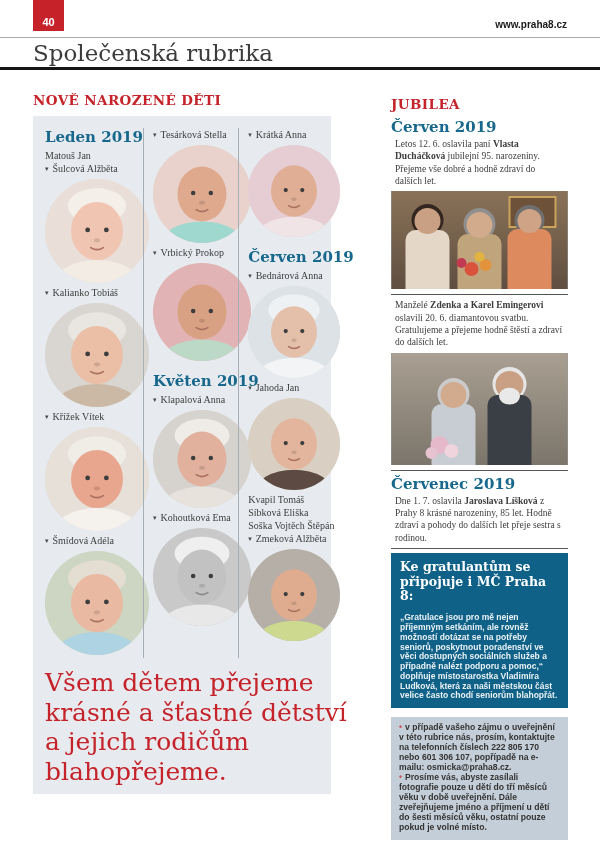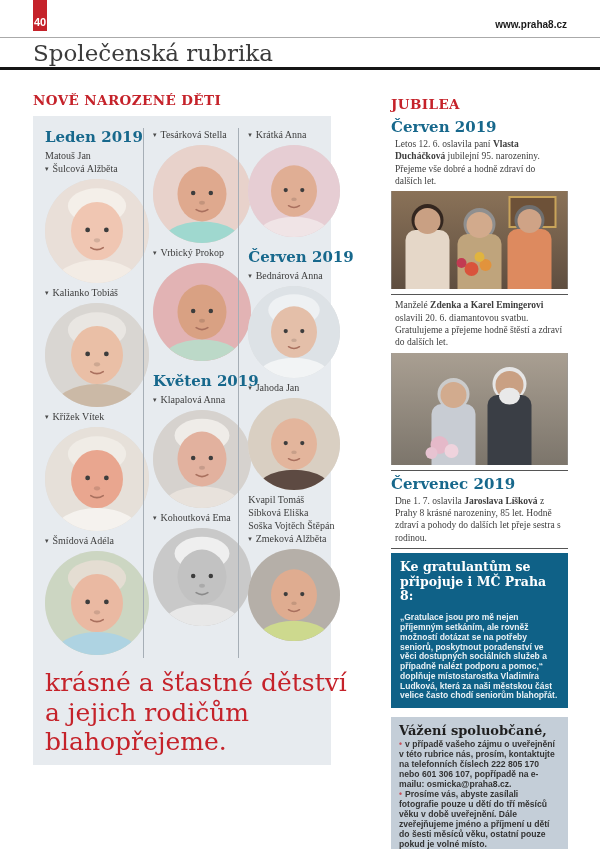--- a/index.html
+++ b/index.html
@@ -6,21 +6,21 @@
     --red:#c5222a; --teal:#17688c; --box_bg:#e7ebef; --blue_box_bg:#0f6187;
     --notice_box_bg:#c4ced8; --text:#3d3d3d; --divider:#a6aeb6;
   }
   *{box-sizing:border-box}
   html,body{margin:0;padding:0}
   body{width:600px;height:849px;position:relative;background:#fff;overflow:hidden;
        font-family:"DejaVu Serif",serif;color:var(--text)}
 
   
   .header{position:absolute;left:0;top:0;width:600px;height:90px}
-  .pagenum{position:absolute;left:33px;top:0;width:14px;height:31px;background:var(--red);
+  .pagenum{position:absolute;left:33px;top:0;width:31px;height:31px;background:var(--red);
            color:#fff;font:bold 11px "Liberation Sans",sans-serif;text-align:center;
            display:flex;align-items:flex-end;justify-content:center;padding-bottom:3px}
   .masthead{position:absolute;left:60px;top:20px;font-family:"Liberation Sans",sans-serif;white-space:nowrap}
   .masthead .brand{color:var(--red);font-weight:bold;font-size:10.5px;letter-spacing:.4px}
   .masthead .rest{color:#4a4a4a;font-size:9px;letter-spacing:.2px}
   .website{position:absolute;right:33px;top:19px;font:bold 10px "Liberation Sans",sans-serif;color:#1a1a1a}
   .rule-thin{position:absolute;left:0;top:37px;width:600px;border-top:1px solid #aaa}
   .section-title{position:absolute;left:33px;top:40px;margin:0;font:normal 23px "DejaVu Serif",serif;color:#3b3b3b}
   .rule-thick{position:absolute;left:0;top:67px;width:600px;height:3px;background:#161616}
 
@@ -240,20 +240,21 @@
     <ellipse cx="50" cy="50" rx="25" ry="28" fill="#dfac90"></ellipse>
     <circle cx="41" cy="49" r="2.3" fill="#3d3d3d"></circle>
     <circle cx="59" cy="49" r="2.3" fill="#3d3d3d"></circle>
     <ellipse cx="50" cy="59" rx="3" ry="2" fill="rgba(0,0,0,0.12)"></ellipse>
     <path d="M44 66 Q50 70 56 66" stroke="#a9705e" stroke-width="1.6" fill="none" stroke-linecap="round"></path>
   </svg>
           </div>
         </div>
     </div>
     <div class="msg" id="baby-message">
+        <div>Všem dětem přejeme</div>
         <div>krásné a šťastné dětství</div>
         <div>a jejich rodičům</div>
         <div>blahopřejeme.</div>
       </div>
   </div>
 </section>
 
 <aside class="jub">
   <h2 class="jub-heading">JUBILEA</h2>
   <div id="jub-blocks">
@@ -310,19 +311,18 @@
       <div class="jrule"></div>
       <h3 class="jmonth">Červenec 2019</h3>
       <p class="jpara"><span>Dne 1. 7. oslavila </span><b>Jaroslava Líšková</b><span> z Prahy 8 krásné narozeniny, 85 let. Hodně zdraví a pohody do dalších let přeje sestra s rodinou.</span></p>
       <div class="jrule"></div>
     </div>
   <div class="blue-box">
     <div class="bb-title">Ke gratulantům se připojuje i MČ Praha 8:</div>
     <div class="bb-body">„Gratulace jsou pro mě nejen příjemným setkáním, ale rovněž možností dotázat se na potřeby seniorů, poskytnout poradenství ve věci dostupných sociálních služeb a případně nalézt podporu a pomoc,“ doplňuje místostarostka Vladimíra Ludková, která za naši městskou část velice často chodí seniorům blahopřát.</div>
   </div>
   <div class="notice-box">
-    <div class="nb-title">Vážení spoluobčané,</div>
     <div id="nb-bullets">
         <div class="nb-bullet"><span class="dot">•</span>v případě vašeho zájmu o uveřejnění v této rubrice nás, prosím, kontaktujte na telefonních číslech 222 805 170 nebo 601 306 107, popřípadě na e-mailu: osmicka@praha8.cz.</div>
         <div class="nb-bullet"><span class="dot">•</span>Prosíme vás, abyste zasílali fotografie pouze u dětí do tří měsíců věku v době uveřejnění. Dále zveřejňujeme jméno a příjmení u dětí do šesti měsíců věku, ostatní pouze pokud je volné místo.</div>
       </div>
   </div>
 </aside>
 
 </body></html>

